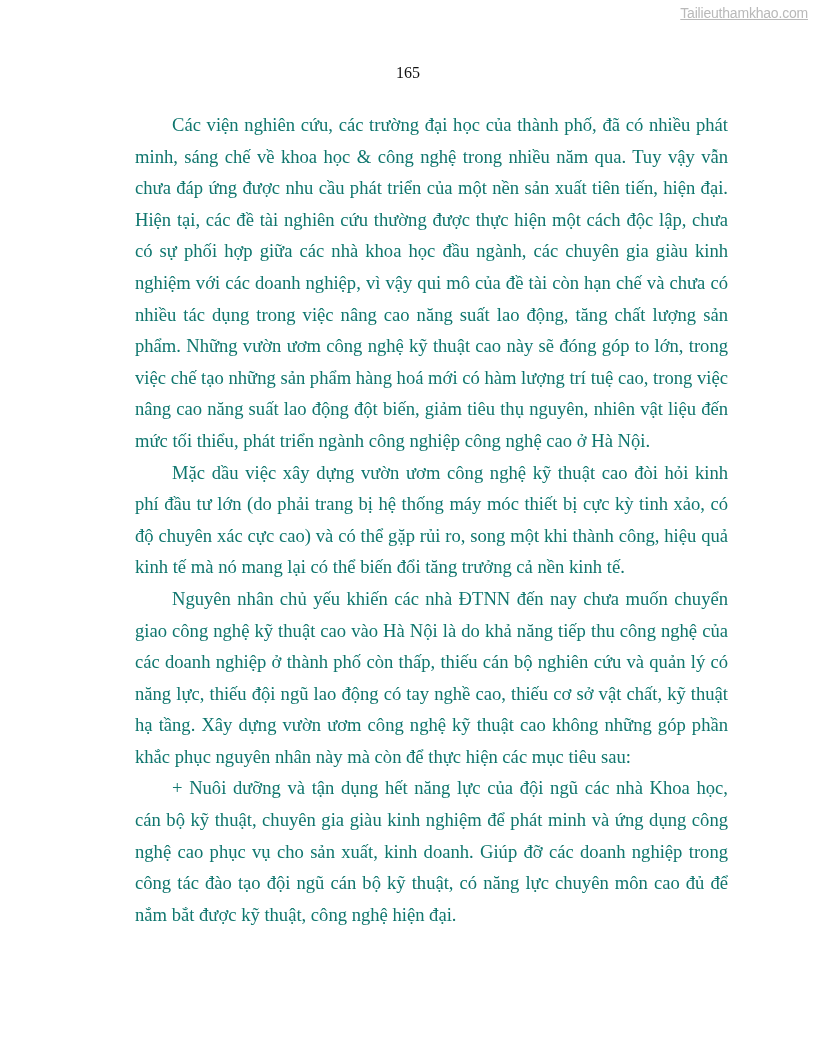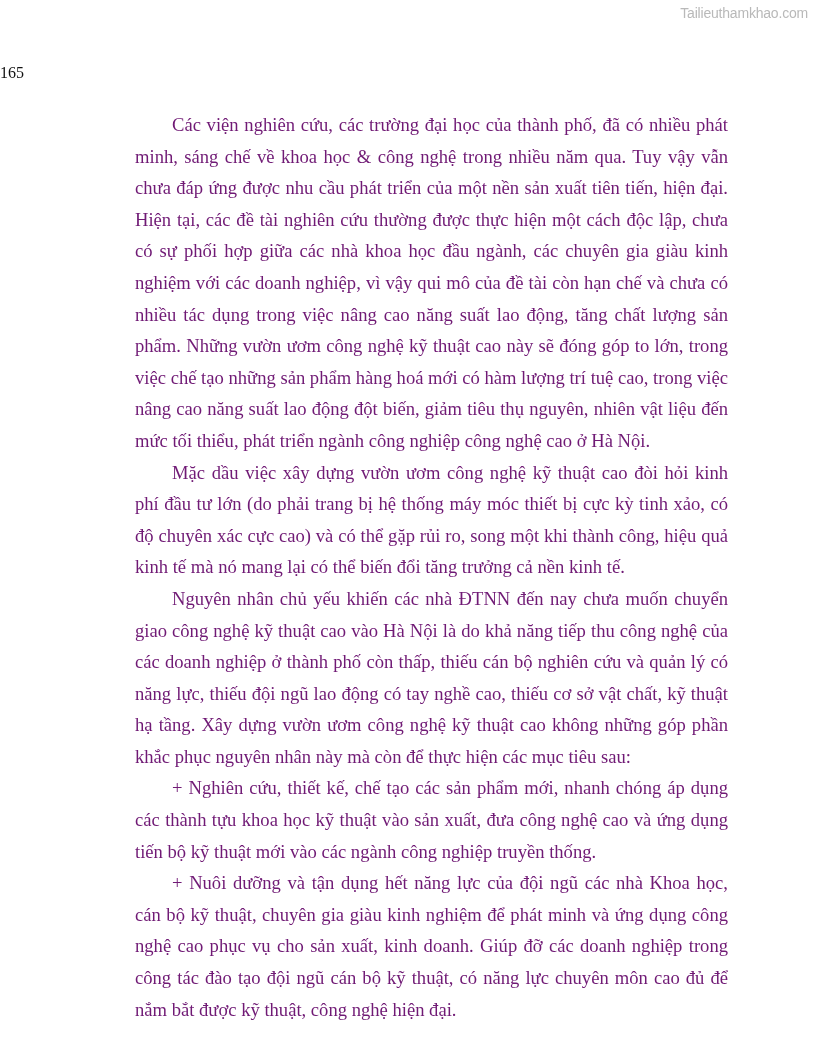--- a/index.html
+++ b/index.html
@@ -1,37 +1,36 @@
 <!DOCTYPE html>
 <html><head>
 <meta charset="utf-8">
 <style>
   html, body { margin: 0; padding: 0; background: #ffffff; }
   body { width: 816px; height: 1056px; position: relative; overflow: hidden; }
   .watermark {
     position: absolute; top: 5px; right: 8px;
     font-family: "Liberation Sans", sans-serif;
-    font-size: 14px; color: #b9b9b9; letter-spacing: -0.2px;
+    font-size: 14px; color: #b9b9b9; letter-spacing: -0.2px; text-decoration: underline;
   }
   .page-number {
-    position: absolute; top: 64px; left: 0; width: 816px; text-align: left;
+    position: absolute; top: 64px; left: 0; width: 816px; text-align: center;
     font-family: "Liberation Serif", serif; font-size: 16px; color: #111;
   }
   .body-text {
     position: absolute; top: 109px; left: 135px; width: 593px;
     font-family: "Liberation Serif", serif; font-size: 18.6px;
-    line-height: 31.6px; color: #701a75; text-align: justify;
+    line-height: 31.6px; color: #0f766e; text-align: justify;
   }
   .body-text p { margin: 0; text-indent: 37px; }
 </style>
 </head>
 <body>
 
 <div class="watermark">Tailieuthamkhao.com</div>
 <div class="page-number">165</div>
 
 <div class="body-text">
   <p>Các viện nghiên cứu, các trường đại học của thành phố, đã có nhiều phát minh, sáng chế về khoa học &amp; công nghệ trong nhiều năm qua. Tuy vậy vẫn chưa đáp ứng được nhu cầu phát triển của một nền sản xuất tiên tiến, hiện đại. Hiện tại, các đề tài nghiên cứu thường được thực hiện một cách độc lập, chưa có sự phối hợp giữa các nhà khoa học đầu ngành, các chuyên gia giàu kinh nghiệm với các doanh nghiệp, vì vậy qui mô của đề tài còn hạn chế và chưa có nhiều tác dụng trong việc nâng cao năng suất lao động, tăng chất lượng sản phẩm. Những vườn ươm công nghệ kỹ thuật cao này sẽ đóng góp to lớn, trong việc chế tạo những sản phẩm hàng hoá mới có hàm lượng trí tuệ cao, trong việc nâng cao năng suất lao động đột biến, giảm tiêu thụ nguyên, nhiên vật liệu đến mức tối thiểu, phát triển ngành công nghiệp công nghệ cao ở Hà Nội.</p>
   <p>Mặc dầu việc xây dựng vườn ươm công nghệ kỹ thuật cao đòi hỏi kinh phí đầu tư lớn (do phải trang bị hệ thống máy móc thiết bị cực kỳ tinh xảo, có độ chuyên xác cực cao) và có thể gặp rủi ro, song một khi thành công, hiệu quả kinh tế mà nó mang lại có thể biến đổi tăng trưởng cả nền kinh tế.</p>
   <p>Nguyên nhân chủ yếu khiến các nhà ĐTNN đến nay chưa muốn chuyển giao công nghệ kỹ thuật cao vào Hà Nội là do khả năng tiếp thu công nghệ của các doanh nghiệp ở thành phố còn thấp, thiếu cán bộ nghiên cứu và quản lý có năng lực, thiếu đội ngũ lao động có tay nghề cao, thiếu cơ sở vật chất, kỹ thuật hạ tầng. Xây dựng vườn ươm công nghệ kỹ thuật cao không những góp phần khắc phục nguyên nhân này mà còn để thực hiện các mục tiêu sau:</p>
-  <p>+ Nghiên cứu, thiết kế, chế tạo các sản phẩm mới, nhanh chóng áp dụng các thành tựu khoa học kỹ thuật vào sản xuất, đưa công nghệ cao và ứng dụng tiến bộ kỹ thuật mới vào các ngành công nghiệp truyền thống.</p>
   <p>+ Nuôi dưỡng và tận dụng hết năng lực của đội ngũ các nhà Khoa học, cán bộ kỹ thuật, chuyên gia giàu kinh nghiệm để phát minh và ứng dụng công nghệ cao phục vụ cho sản xuất, kinh doanh. Giúp đỡ các doanh nghiệp trong công tác đào tạo đội ngũ cán bộ kỹ thuật, có năng lực chuyên môn cao đủ để nắm bắt được kỹ thuật, công nghệ hiện đại.</p>
 </div>
 
 </body></html>

